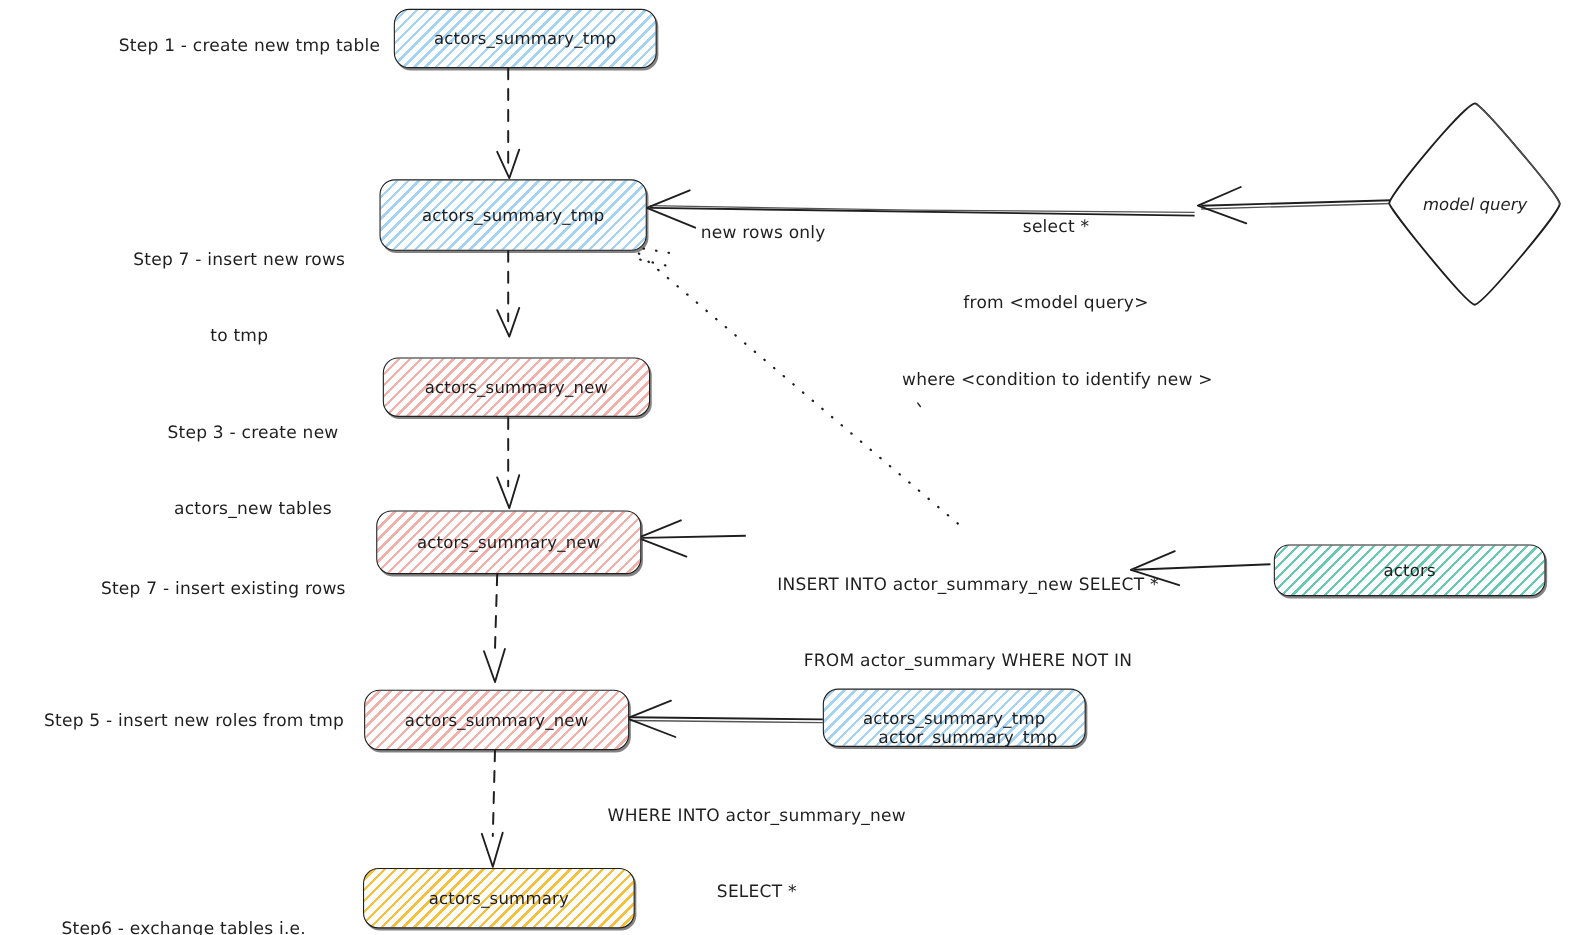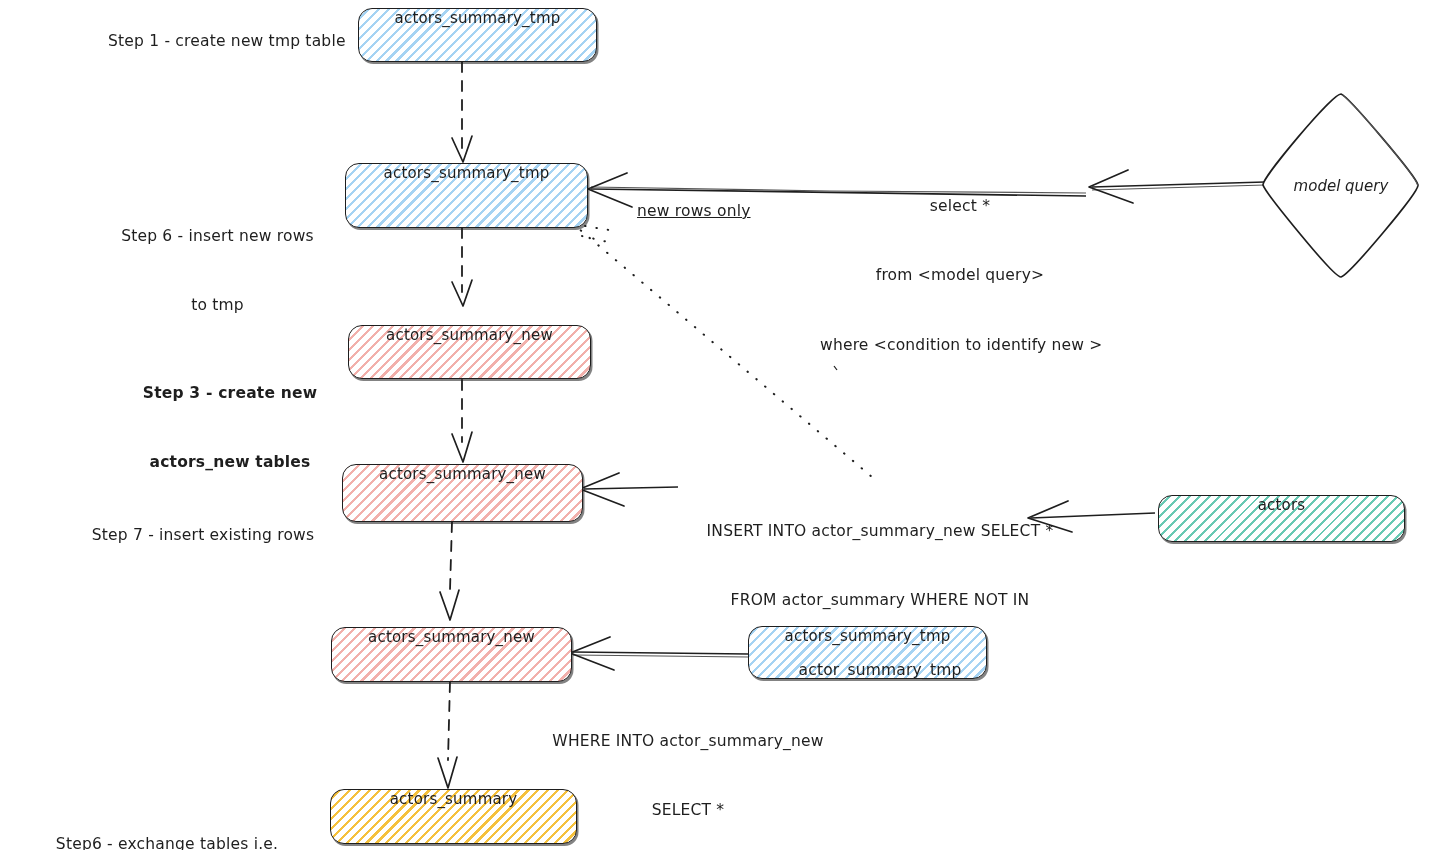--- a/index.html
+++ b/index.html
@@ -25,21 +25,21 @@
     letter-spacing: 0.2px;
   }
   .label.center { text-align: center; }
 
   .node {
     position: absolute;
     box-sizing: border-box;
     border-radius: 14px;
     border: 1.6px solid #1e1e1e;
     display: flex;
-    align-items: flex-start;
+    align-items: center;
     justify-content: center;
     color: #1e1e1e;
     font-size: 15px;
     letter-spacing: 0.2px;
     box-shadow: 1.5px 2px 0 rgba(30,30,30,0.55);
   }
   .node .node-text {
     position: relative;
     z-index: 2;
     pointer-events: none;
@@ -157,33 +157,34 @@
     </g>
 
     <g>
       <path d="M834,366 L837,370" stroke="#1e1e1e" stroke-width="1.2" fill="none"></path>
     </g>
   </svg>
 
   <div class="label" style="left:108px; top:30px;">Step 1 - create new tmp table</div>
 
   <div class="label center" style="left:110px; top:178px; width:215px;">
-    <div>Step 6 - insert new rows</div>
+    <div>Step 7 - insert new rows</div>
     <div>to tmp</div>
   </div>
 
-  <div class="label center" style="left:135px; top:335px; width:190px;font-weight:bold;">
+  <div class="label center" style="left:135px; top:335px; width:190px;">
     <div>Step 3 - create new</div>
     <div>actors_new tables</div>
   </div>
 
   <div class="label center" style="left:78px; top:477px; width:250px;">
     <div>Step 7 - insert existing rows</div>
   </div>
 
+  <div class="label" style="left:40px; top:644px;">Step 5 - insert new roles from tmp</div>
 
   <div class="label center" style="left:8px; top:786px; width:318px;">
     <div>Step6 - exchange tables i.e.</div>
     
   </div>
 
   <div class="node fill-blue" style="left:358px; top:8px; width:239px; height:54px;">
     <span class="node-text">actors_summary_tmp</span>
   </div>
 
@@ -216,21 +217,21 @@
   </div>
 
   <div class="diamond" style="left:1258px; top:88px; width:166px; height:196px;font-style:italic;">
     <svg viewBox="0 0 166 196" xmlns="http://www.w3.org/2000/svg">
       <path d="M83,6 C90,8 158,88 160,97 C161,104 92,186 83,189 C76,190 7,104 5,97 C4,90 74,6 83,6 Z" fill="#ffffff" stroke="#1e1e1e" stroke-width="1.7" stroke-linejoin="round"></path>
       <path d="M84,7 C92,11 157,86 160,98" fill="none" stroke="#555" stroke-width="1.1"></path>
     </svg>
     <span class="diamond-text">model query</span>
   </div>
 
-  <div class="label" style="left:637px; top:200px;text-decoration:underline;">new rows only</div>
+  <div class="label" style="left:637px; top:200px;">new rows only</div>
 
   <div class="label center" style="left:820px; top:148px; width:280px;">
     <div>select *</div>
     <div>from &lt;model query&gt;</div>
     <div>where &lt;condition to identify new &gt;</div>
   </div>
 
   <div class="label center" style="left:700px; top:473px; width:360px;">
     <div>INSERT INTO actor_summary_new SELECT *</div>
     <div>FROM actor_summary WHERE NOT IN</div>

